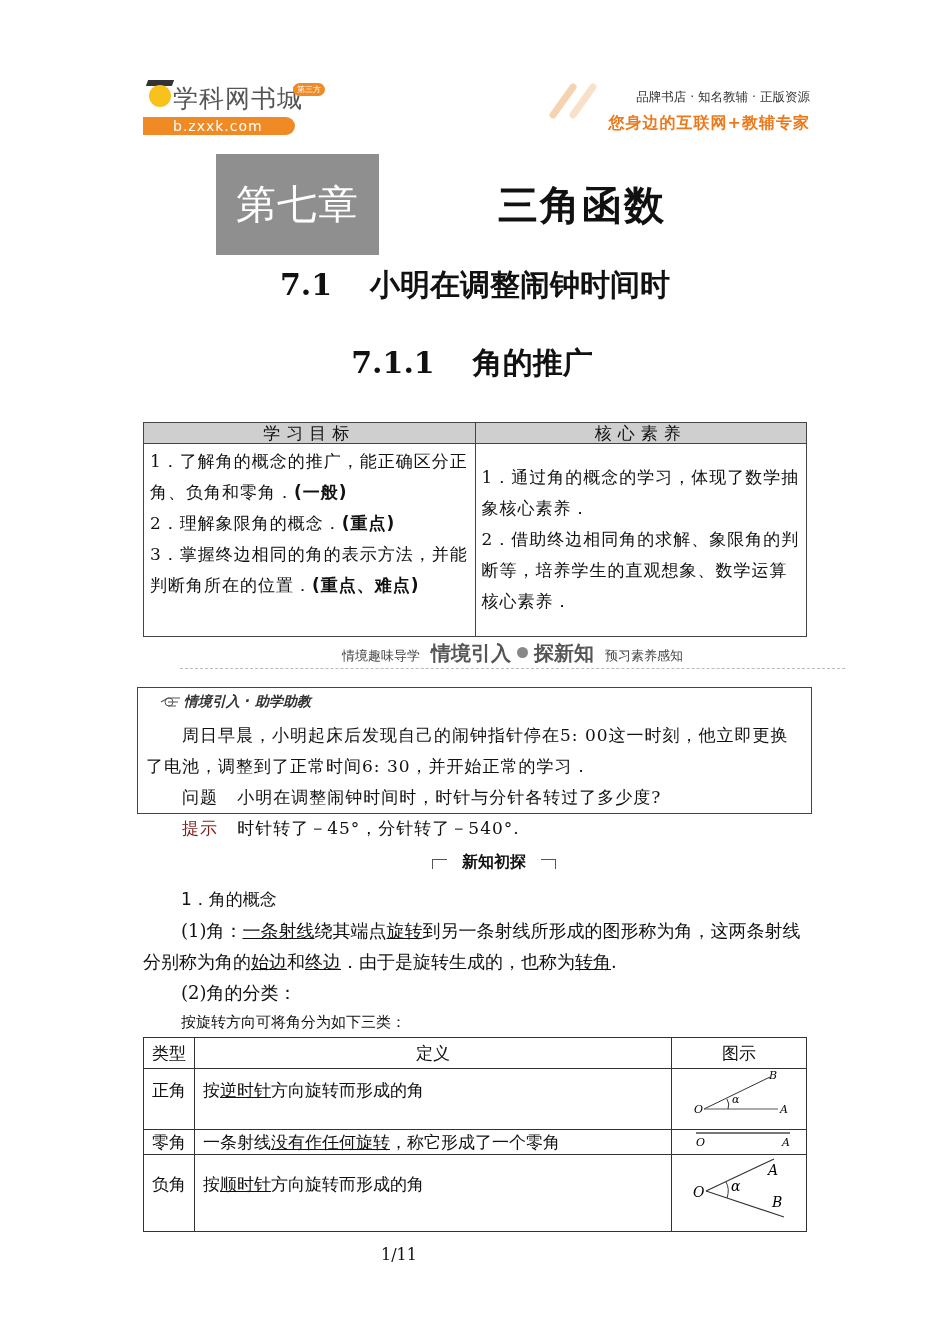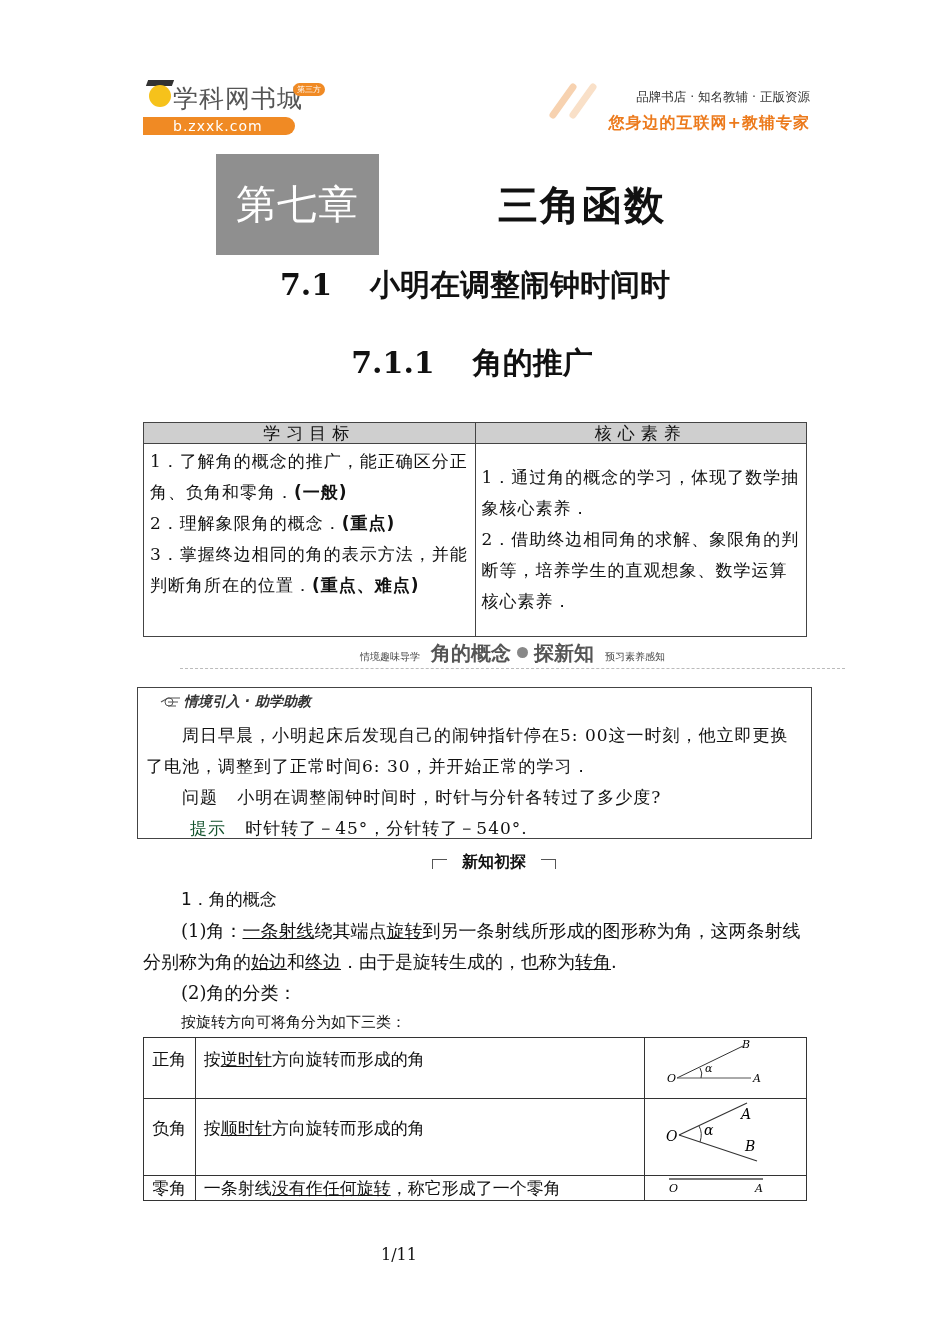--- a/index.html
+++ b/index.html
@@ -24,28 +24,28 @@
   
   table{border-collapse:collapse;}
   .obj{left:143px;top:422px;width:664px;font-size:17px;}
   .obj td,.obj th{border:1.5px solid #444;vertical-align:top;}
   .obj th{background:#cfcfcf;font-weight:normal;font-family:"DejaVu Sans",sans-serif;font-size:17px;letter-spacing:6px;height:20px;line-height:20px;padding:0;}
   .obj td{height:188px;line-height:31px;padding:2px 6px;letter-spacing:1px;}
   .obj td.right{vertical-align:middle;padding-top:0;}
   .b{font-weight:bold;font-family:"DejaVu Sans",sans-serif;}
   
   .banner{left:180px;top:640px;width:665px;height:28px;border-bottom:1.5px dashed #bbb;text-align:center;white-space:nowrap;}
-  .banner .small{font-size:10px;color:#444;}
+  .banner .small{font-size:13px;color:#444;}
   .banner .big{font-size:20px;font-weight:bold;color:#555;font-family:"DejaVu Sans",sans-serif;margin:0 6px;}
   .banner .arrow{display:inline-block;width:11px;height:11px;border-radius:50%;background:#888;vertical-align:2px;}
   
-  .ctx{left:137px;top:687px;width:675px;height:152px;border:1.5px solid #444;box-sizing:border-box;font-size:17px;}
+  .ctx{left:137px;top:687px;width:675px;height:127px;border:1.5px solid #444;box-sizing:border-box;font-size:17px;}
   .ctx-head{position:absolute;left:46px;top:5px;font-family:"DejaVu Sans",sans-serif;font-weight:bold;font-style:italic;font-size:14px;color:#333;}
   .ctx-p{position:absolute;left:8px;right:6px;line-height:31px;letter-spacing:1px;}
-  .pink{color:#14532d;margin-left:8px;}
+  .pink{color:#7f1d1d;}
   
   .nk{left:432px;top:853px;width:124px;height:20px;}
   .nk-frame{position:absolute;left:0;top:6px;width:124px;height:10px;border:1.5px solid #555;border-bottom:none;box-sizing:border-box;}
   .nk-label{position:absolute;left:15px;top:0;width:94px;height:20px;background:#fff;text-align:center;font-family:"DejaVu Sans",sans-serif;font-size:16px;font-weight:bold;line-height:18px;}
   .nk-under{position:absolute;left:18px;top:15px;width:88px;height:6px;background:#999;z-index:-1;}
   .para{left:143px;width:665px;font-size:18px;line-height:31px;}
   .u{text-decoration:underline;}
   
   .ang{left:143px;top:1037px;width:664px;font-size:17px;}
   .ang td{border:1.5px solid #333;padding:0 8px;}
@@ -95,21 +95,21 @@
     <td class="right">
       <div>1．通过角的概念的学习，体现了数学抽象核心素养．</div>
       <div>2．借助终边相同角的求解、象限角的判断等，培养学生的直观想象、数学运算核心素养．</div>
     </td>
   </tr>
 </tbody>
   </table>
 
 <div class="abs banner">
   <span class="small">情境趣味导学</span>
-  <span class="big">角的概念</span><span class="arrow"></span><span class="big">探新知</span>
+  <span class="big">情境引入</span><span class="arrow"></span><span class="big">探新知</span>
   <span class="small">预习素养感知</span>
 </div>
 
 <div class="abs ctx">
   <svg style="position:absolute;left:22px;top:7px" width="22" height="14" viewBox="0 0 22 14">
     <path d="M1 7 L8 3 L20 3 M8 11 L16 11 M8 7 L18 7" stroke="#555" stroke-width="1.2" fill="none"></path>
     <circle cx="9" cy="7" r="4" stroke="#555" fill="none"></circle>
   </svg>
   <span class="ctx-head">情境引入 · 助学助教</span>
   <div class="ctx-p" style="top:32px;text-indent:36px">周日早晨，小明起床后发现自己的闹钟指针停在5:  00这一时刻，他立即更换了电池，调整到了正常时间6:  30，并开始正常的学习．</div>
@@ -128,57 +128,62 @@
 </div>
 <div class="abs para" style="top:884px;text-indent:38px;font-family:'DejaVu Sans',sans-serif;font-size:17px">1．角的概念</div>
 <div class="abs para" style="top:915px;text-indent:38px">
   <span>(1)角：</span><span class="u">一条射线</span><span>绕其端点</span><span class="u">旋转</span><span>到另一条射线所形成的图形称为角，这两条射线分别称为角的</span><span class="u">始边</span><span>和</span><span class="u">终边</span><span>．由于是旋转生成的，也称为</span><span class="u">转角</span><span>.</span>
 </div>
 <div class="abs para" style="top:977px;text-indent:38px">(2)角的分类：</div>
 <div class="abs para" style="top:1007px;text-indent:38px;font-size:15px">按旋转方向可将角分为如下三类：</div>
 
 <table class="abs ang">
   <tbody>
+      <tr style="height:31px">
+    <td class="c" style="width:42px;padding:0 4px">类型</td>
+    <td class="c">定义</td>
+    <td class="c" style="width:118px">图示</td>
+  </tr>
   <tr style="height:56px">
     <td class="c" style="padding:0 4px;vertical-align:top;padding-top:10px">正角</td>
     <td style="vertical-align:top;padding-top:10px"><span>按</span><span class="u">逆时针</span><span>方向旋转而形成的角</span></td>
     <td style="padding:0">
       <svg width="134" height="56" viewBox="0 0 134 56" style="font-family:'DejaVu Serif',serif;font-style:italic;font-size:11px">
         <line x1="32" y1="40" x2="98" y2="8" stroke="#333" stroke-width="1"></line>
         <line x1="32" y1="40" x2="106" y2="40" stroke="#555" stroke-width="1"></line>
         <path d="M55 30 Q58 35 56 40" stroke="#333" fill="none"></path>
         <text x="22" y="44">O</text>
         <text x="108" y="44">A</text>
         <text x="97" y="10">B</text>
         <text x="60" y="34">α</text>
+      </svg>
+    </td>
+  </tr>
+  <tr style="height:22px">
+    <td class="c" style="padding:0 4px">零角</td>
+    <td><span>一条射线</span><span class="u">没有作任何旋转</span><span>，称它形成了一个零角</span></td>
+    <td style="padding:0">
+      <svg width="134" height="20" viewBox="0 0 134 20" style="font-family:'DejaVu Serif',serif;font-style:italic;font-size:11px">
+        <line x1="24" y1="3" x2="118" y2="3" stroke="#777" stroke-width="2"></line>
+        <text x="24" y="16">O</text>
+        <text x="110" y="16">A</text>
       </svg>
     </td>
   </tr>
   <tr style="height:72px">
     <td class="c" style="padding:0 4px;vertical-align:top;padding-top:18px">负角</td>
     <td style="vertical-align:top;padding-top:18px"><span>按</span><span class="u">顺时针</span><span>方向旋转而形成的角</span></td>
     <td style="padding:0">
       <svg width="134" height="72" viewBox="0 0 134 72" style="font-family:'DejaVu Serif',serif;font-style:italic;font-size:14px">
         <line x1="34" y1="36" x2="102" y2="4" stroke="#333" stroke-width="1.2"></line>
         <line x1="34" y1="36" x2="112" y2="62" stroke="#333" stroke-width="1.2"></line>
         <path d="M54 27 Q58 34 55 43" stroke="#333" fill="none"></path>
         <text x="21" y="42">O</text>
         <text x="96" y="20">A</text>
         <text x="100" y="52">B</text>
         <text x="59" y="36">α</text>
       </svg>
     </td>
   </tr>
-  <tr style="height:22px">
-    <td class="c" style="padding:0 4px">零角</td>
-    <td><span>一条射线</span><span class="u">没有作任何旋转</span><span>，称它形成了一个零角</span></td>
-    <td style="padding:0">
-      <svg width="134" height="20" viewBox="0 0 134 20" style="font-family:'DejaVu Serif',serif;font-style:italic;font-size:11px">
-        <line x1="24" y1="3" x2="118" y2="3" stroke="#777" stroke-width="2"></line>
-        <text x="24" y="16">O</text>
-        <text x="110" y="16">A</text>
-      </svg>
-    </td>
-  </tr>
 </tbody>
   </table>
 
 <div class="abs footer">1/11</div>
 
 </body></html>

